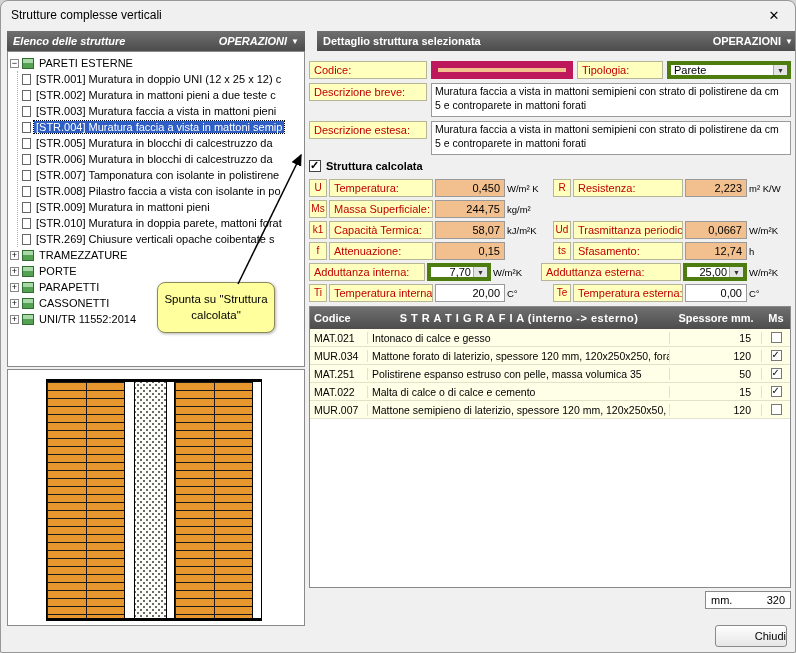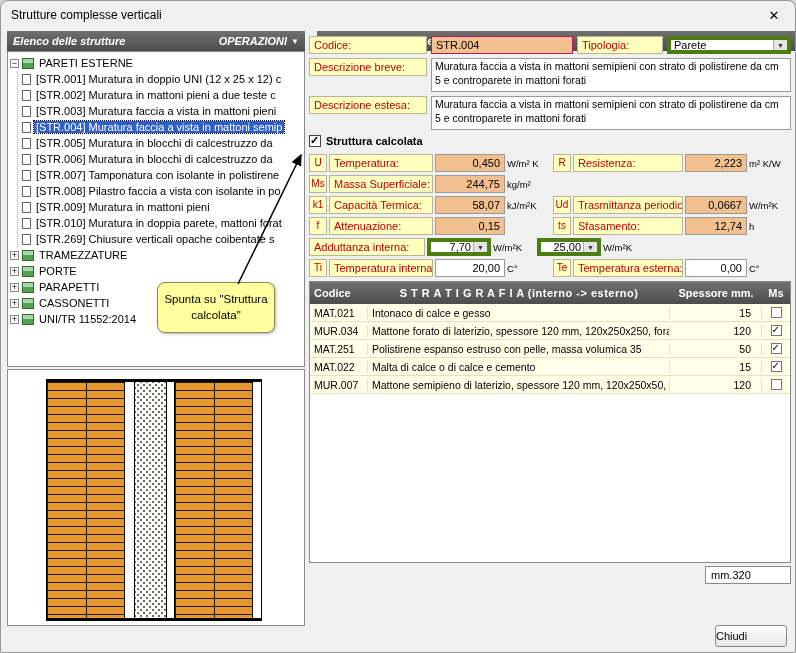--- a/index.html
+++ b/index.html
@@ -45,25 +45,25 @@
      background-image:radial-gradient(#666 .7px,transparent 1px),radial-gradient(#666 .7px,transparent 1px);
      background-size:6px 6px;background-position:0 0,3px 3px;}
 
   
   .callout{position:absolute;left:156px;top:281px;width:118px;background:#ffff9e;border:1px solid #8a8a58;
            border-radius:8px;padding:9px 6px;text-align:center;font-size:11.5px;line-height:1.35;
            box-shadow:1px 1px 3px rgba(0,0,0,.3);z-index:5;box-sizing:border-box;}
   .arrow-svg{position:absolute;left:0;top:0;width:796px;height:653px;pointer-events:none;z-index:6;}
 
   
-  .rpanel{position:absolute;left:308px;top:35px;width:482px;}
+  .rpanel{position:absolute;left:308px;top:60px;width:482px;}
   .frow{display:flex;gap:4px;margin-bottom:4px;align-items:flex-start;}
   .flabel{background:#ffffbe;border:1px solid #b6b696;color:#c00000;padding:2px 4px;box-sizing:border-box;height:18px;flex:none;overflow:hidden;white-space:nowrap;}
   .w118{width:118px;} .w86{width:86px;}
-  .fval{border:1px solid #be185d;box-sizing:border-box;height:18px;padding:2px 4px;overflow:hidden;}
+  .fval{border:7px solid #be185d;box-sizing:border-box;height:18px;padding:2px 4px;overflow:hidden;}
   .codval{width:142px;background:#f2c08e;}
   .txtarea{background:#fff;border:1px solid #9a9a9a;width:360px;height:34px;box-sizing:border-box;
            padding:1px 3px;font-size:10.5px;line-height:1.3;overflow:hidden;}
   .chkrow{display:flex;align-items:center;gap:5px;margin:2px 0 6px;font-weight:bold;height:14px;}
   .chk{width:12px;height:12px;border:1px solid #444;background:#fff;position:relative;box-sizing:border-box;flex:none;}
   .chk.checked::after{content:"✓";position:absolute;left:0;top:-2px;font-size:11px;font-weight:bold;}
 
   .prow{display:flex;align-items:center;column-gap:2px;height:18px;margin-bottom:3px;}
   .pfx{width:18px;background:#ffffbe;border:1px solid #b6b696;color:#c00000;height:18px;box-sizing:border-box;
        text-align:center;padding-top:2px;font-size:10px;flex:none;}
@@ -91,24 +91,24 @@
   .strow{display:flex;height:17px;align-items:center;background:#ffffe8;border-bottom:1px solid #e2e2c8;font-size:10.5px;}
   .c-cod{width:58px;padding:0 4px;box-sizing:border-box;border-right:1px solid #e2e2c8;}
   .c-desc{flex:1;padding:0 4px;white-space:nowrap;overflow:hidden;border-right:1px solid #e2e2c8;}
   .c-sp{width:92px;text-align:right;padding-right:10px;box-sizing:border-box;border-right:1px solid #e2e2c8;}
   .c-ms{width:28px;display:flex;justify-content:center;}
   .cb{width:11px;height:11px;border:1px solid #777;background:#fff;position:relative;box-sizing:border-box;}
   .cb.checked::after{content:"✓";position:absolute;left:0;top:-2px;font-size:10px;}
 
   .totalrow{display:flex;justify-content:flex-end;margin-top:3px;}
   .totalbox{border:1px solid #8a8a8a;background:#fff;height:18px;box-sizing:border-box;display:flex;
-            align-items:center;padding:0 5px;width:86px;justify-content:flex-start;}
+            align-items:center;padding:0 5px;width:86px;justify-content:space-between;}
 
   .chiudi{position:absolute;right:8px;bottom:5px;width:72px;height:22px;background:linear-gradient(#fefefe,#e6e6e6);
-          border:1px solid #8a8a8a;border-radius:3px;text-align:left;line-height:20px;box-sizing:border-box;cursor:default;}
+          border:1px solid #8a8a8a;border-radius:3px;text-align:right;line-height:20px;box-sizing:border-box;cursor:default;}
 </style>
 </head>
 <body>
 
 <div class="dialog">
 
   <div class="titlebar">
     <span>Strutture complesse verticali</span>
     <span class="close">✕</span>
   </div>
@@ -315,20 +315,21 @@
       <span class="punit">h</span>
     </div>
 
     <div class="prow">
       <span class="plbl addL">Adduttanza interna:</span>
       <span class="ddl">
         <span class="ddl-val">7,70</span>
         <span class="ddl-btn">▼</span>
       </span>
       <span class="punit">W/m²K</span>
+      <span class="plbl addR gapR">Adduttanza esterna:</span>
       <span class="ddl">
         <span class="ddl-val">25,00</span>
         <span class="ddl-btn">▼</span>
       </span>
       <span class="punit">W/m²K</span>
     </div>
 
     <div class="prow">
       <span class="pfx">Ti</span>
       <span class="plbl L">Temperatura interna:</span>

